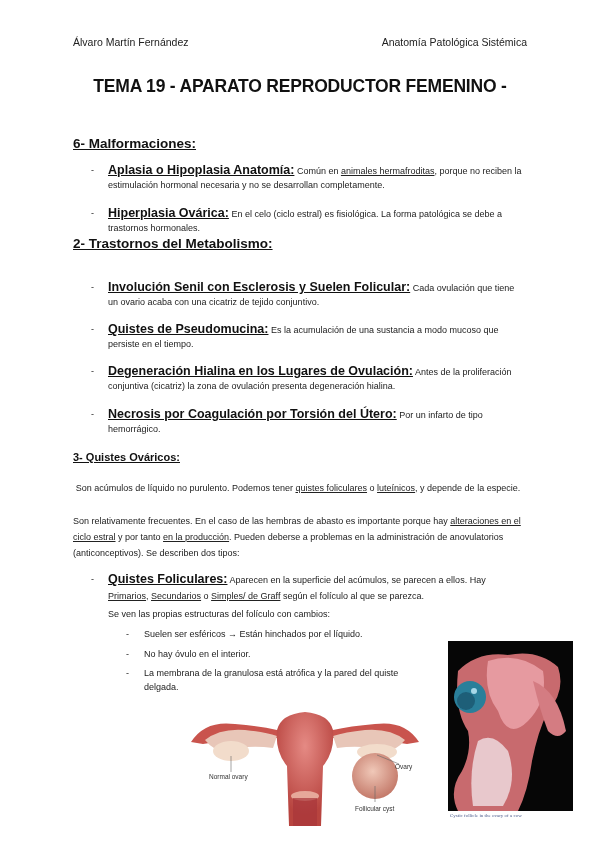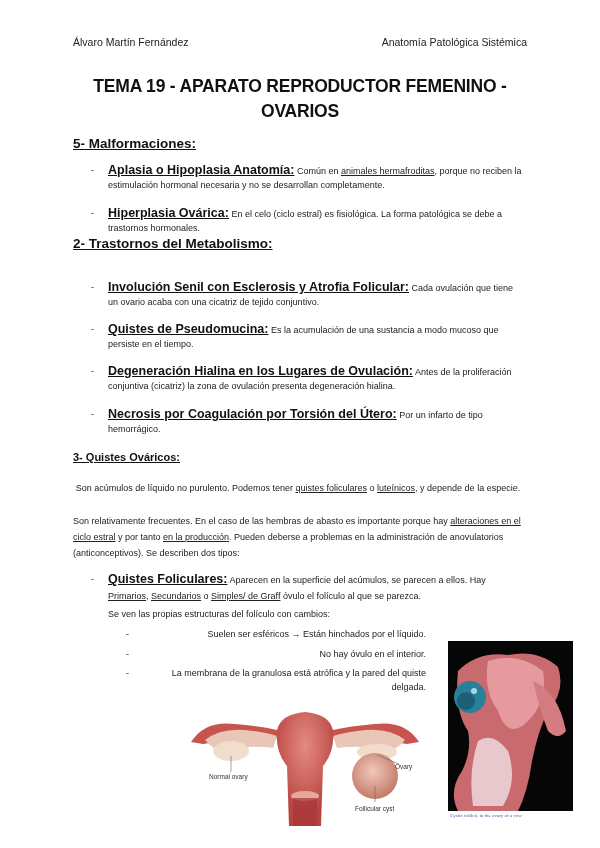--- a/index.html
+++ b/index.html
@@ -16,60 +16,59 @@
   .sec.big { font-size: 11px; }
   .item { position: absolute; left: 91px; width: 432px; font-size: 9px; line-height: 14px; color: #222; }
   .item .dash { position: absolute; left: 0; top: 0; }
   .item .body { margin-left: 17px; }
   .item .term { font-weight: bold; font-size: 12.5px; text-decoration: underline; color: #111; }
   .para { position: absolute; left: 73px; width: 450px; font-size: 9px; line-height: 16px; color: #222; }
   .u { text-decoration: underline; }
   .sub { position: absolute; left: 108px; font-size: 9px; color: #222; line-height: 14px; }
   .subitem { position: absolute; left: 126px; width: 300px; font-size: 9px; line-height: 14px; color: #222; }
   .subitem .dash { position: absolute; left: 0; top: 0; }
-  .subitem .body { margin-left: 29px; text-align: right; }
+  .subitem .body { margin-left: 18px; }
   .diagram { position: absolute; left: 185px; top: 708px; width: 240px; height: 118px; }
   .photo { position: absolute; left: 448px; top: 641px; width: 125px; height: 170px;
            background: #050505; overflow: hidden; }
   .photo-caption { position: absolute; left: 450px; top: 813px; width: 125px; font-size: 5px;
                    color: #4a5a8a; font-family: "Liberation Serif", serif; }
 </style>
 </head>
 <body>
 
 <div class="hdr left">Álvaro Martín Fernández</div>
 <div class="hdr right">Anatomía Patológica Sistémica</div>
 
 <div class="title">
   <div>TEMA 19 - APARATO REPRODUCTOR FEMENINO -</div>
-  <div>OVARIOS</div>
 </div>
 
-<div class="sec" style="top:136px;">5- Malformaciones:</div>
+<div class="sec" style="top:136px;">6- Malformaciones:</div>
 
 <div class="item" style="top:163px;">
   <span class="dash">-</span>
   <div class="body">
     <span class="term">Aplasia o Hipoplasia Anatomía:</span><span> Común en </span><span class="u">animales hermafroditas</span><span>, porque no reciben la estimulación hormonal necesaria y no se desarrollan completamente.</span>
   </div>
 </div>
 
 <div class="item" style="top:206px;">
   <span class="dash">-</span>
   <div class="body">
     <span class="term">Hiperplasia Ovárica:</span><span> En el celo (ciclo estral) es fisiológica. La forma patológica se debe a trastornos hormonales.</span>
   </div>
 </div>
 
 <div class="sec" style="top:236px;text-align:center;">2- Trastornos del Metabolismo:</div>
 
 <div class="item" style="top:280px;">
   <span class="dash">-</span>
   <div class="body">
-    <span class="term">Involución Senil con Esclerosis y Atrofia Folicular:</span><span> Cada ovulación que tiene un ovario acaba con una cicatriz de tejido conjuntivo.</span>
+    <span class="term">Involución Senil con Esclerosis y Suelen Folicular:</span><span> Cada ovulación que tiene un ovario acaba con una cicatriz de tejido conjuntivo.</span>
   </div>
 </div>
 
 <div class="item" style="top:322px;">
   <span class="dash">-</span>
   <div class="body">
     <span class="term">Quistes de Pseudomucina:</span><span> Es la acumulación de una sustancia a modo mucoso que persiste en el tiempo.</span>
   </div>
 </div>
 
@@ -93,21 +92,21 @@
   <span>Son acúmulos de líquido no purulento. Podemos tener </span><span class="u">quistes foliculares</span><span> o </span><span class="u">luteínicos</span><span>, y depende de la especie.</span>
 </div>
 
 <div class="para" style="top:513px;">
   <span>Son relativamente frecuentes. En el caso de las hembras de abasto es importante porque hay </span><span class="u">alteraciones en el ciclo estral</span><span> y por tanto </span><span class="u">en la producción</span><span>. Pueden deberse a problemas en la administración de anovulatorios (anticonceptivos). Se describen dos tipos:</span>
 </div>
 
 <div class="item" style="top:571px; line-height:16px;">
   <span class="dash">-</span>
   <div class="body">
-    <span class="term">Quistes Foliculares:</span><span> Aparecen en la superficie del acúmulos, se parecen a ellos. Hay </span><span class="u">Primarios</span><span>, </span><span class="u">Secundarios</span><span> o </span><span class="u">Simples/ de Graff</span><span> óvulo el folículo al que se parezca.</span>
+    <span class="term">Quistes Foliculares:</span><span> Aparecen en la superficie del acúmulos, se parecen a ellos. Hay </span><span class="u">Primarios</span><span>, </span><span class="u">Secundarios</span><span> o </span><span class="u">Simples/ de Graff</span><span> según el folículo al que se parezca.</span>
   </div>
 </div>
 
 <div class="sub" style="top:607px;">Se ven las propias estructuras del folículo con cambios:</div>
 
 <div class="subitem" style="top:627px;">
   <span class="dash">-</span>
   <div class="body">Suelen ser esféricos → Están hinchados por el líquido.</div>
 </div>
 <div class="subitem" style="top:647px;">

